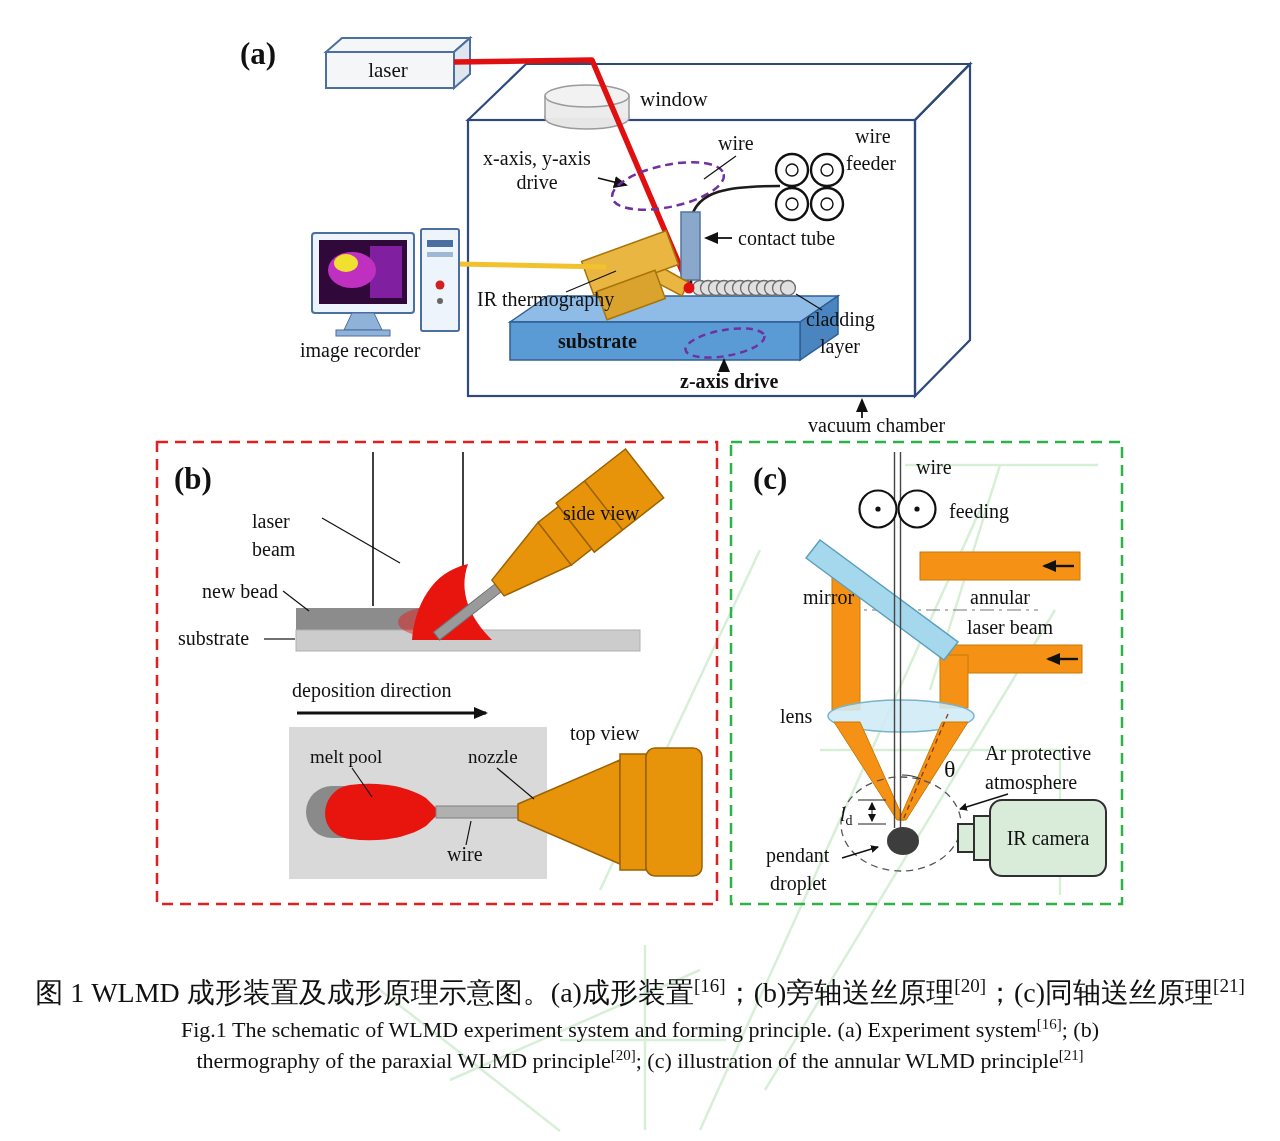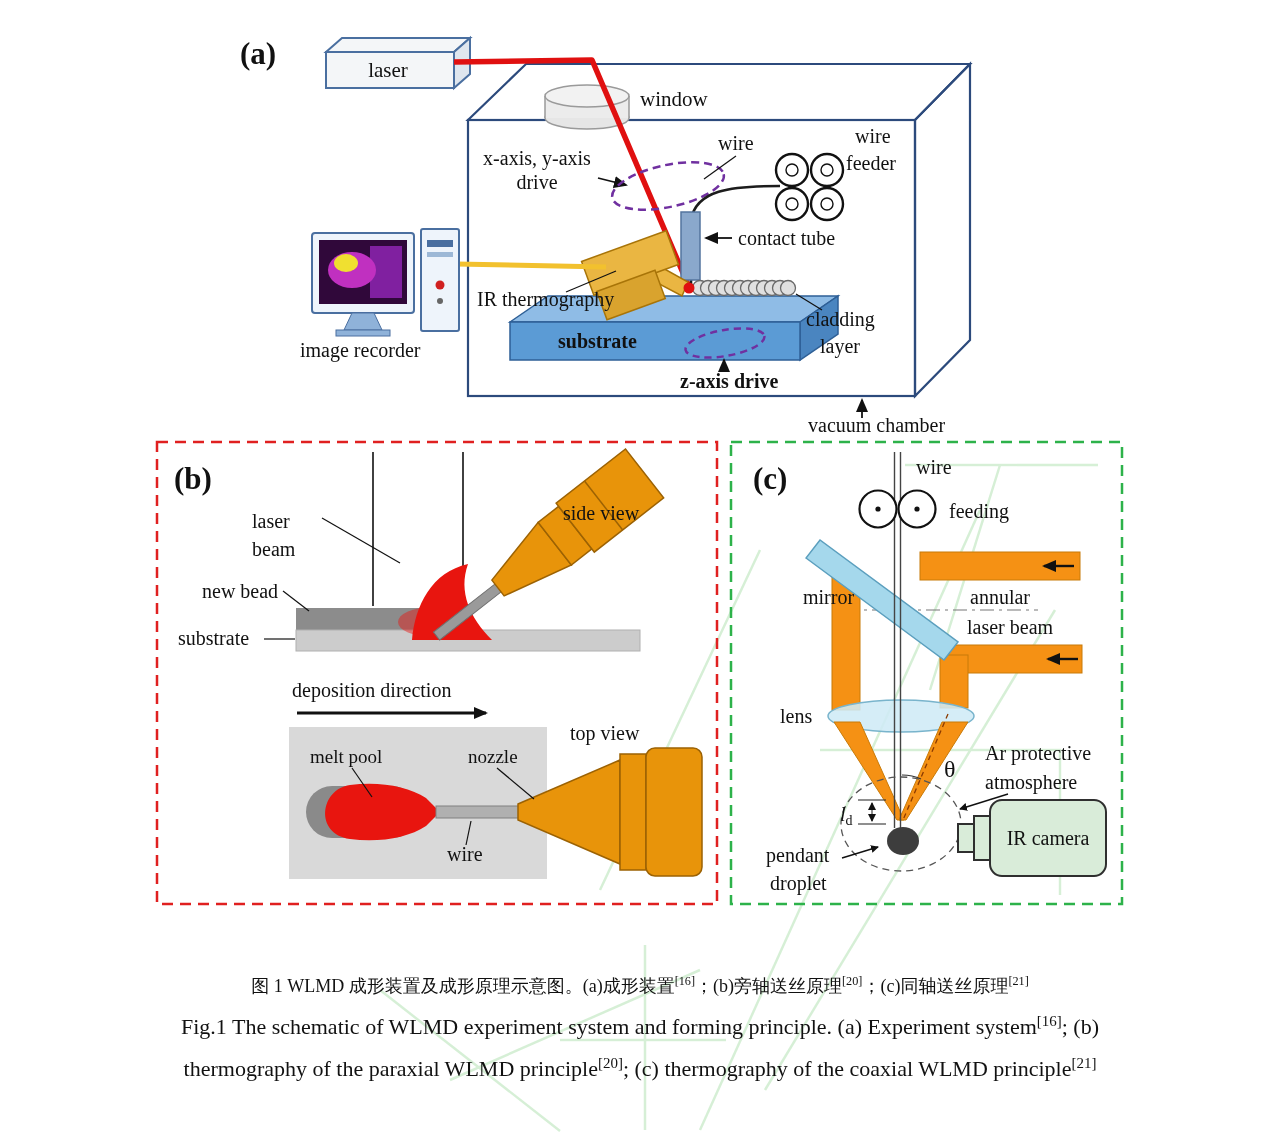--- a/index.html
+++ b/index.html
@@ -8,22 +8,22 @@
   .page{position:relative;width:1280px;height:1141px;background:#fff}
   .wm{position:absolute;left:0;top:430px;z-index:0}
   .diagram{position:relative;z-index:1;display:block}
   svg text{fill:#111}
   .t19{font-size:19px}
   .t20{font-size:20px}
   .t21{font-size:21px}
   .tag{font-size:31px;font-weight:bold}
   .semibold{font-weight:600}
   .cap{position:relative;z-index:1;text-align:center;color:#111;width:1280px}
-  .cap-cn{margin-top:24px;font-size:18px}
-  .cap-en{margin-top:16px;font-size:22px}
+  .cap-cn{margin-top:24px;font-size:28px}
+  .cap-en{margin-top:5px;font-size:22px}
   sup{font-size:68%;line-height:0}
 </style>
 </head>
 <body>
 
 <div class="page">
 
   <svg class="wm" width="1280" height="711" viewBox="0 0 1280 711">
     <g stroke="#d2eed2" stroke-width="2.5" fill="none" opacity="0.9">
       <path d="M600,460 L760,120"></path>
@@ -283,15 +283,15 @@
         <rect x="990" y="800" width="116" height="76" rx="12"></rect>
       </g>
       <text class="t20" x="1048" y="845" text-anchor="middle">IR camera</text>
     </g>
   </svg>
 
   <div class="cap cap-cn"><span>图 1 WLMD 成形装置及成形原理示意图。(a)成形装置</span><sup>[16]</sup><span>；(b)旁轴送丝原理</span><sup>[20]</sup><span>；(c)同轴送丝原理</span><sup>[21]</sup></div>
 
   <div class="cap cap-en"><span>Fig.1 The schematic of WLMD experiment system and forming principle. (a) Experiment system</span><sup>[16]</sup><span>; (b)</span></div>
 
-  <div class="cap cap-en"><span>thermography of the paraxial WLMD principle</span><sup>[20]</sup><span>; (c) thermography of the coaxial WLMD principle</span><sup>[21]</sup></div>
+  <div class="cap cap-en"><span>thermography of the paraxial WLMD principle</span><sup>[20]</sup><span>; (c) illustration of the annular WLMD principle</span><sup>[21]</sup></div>
 
 </div>
 
 </body></html>

